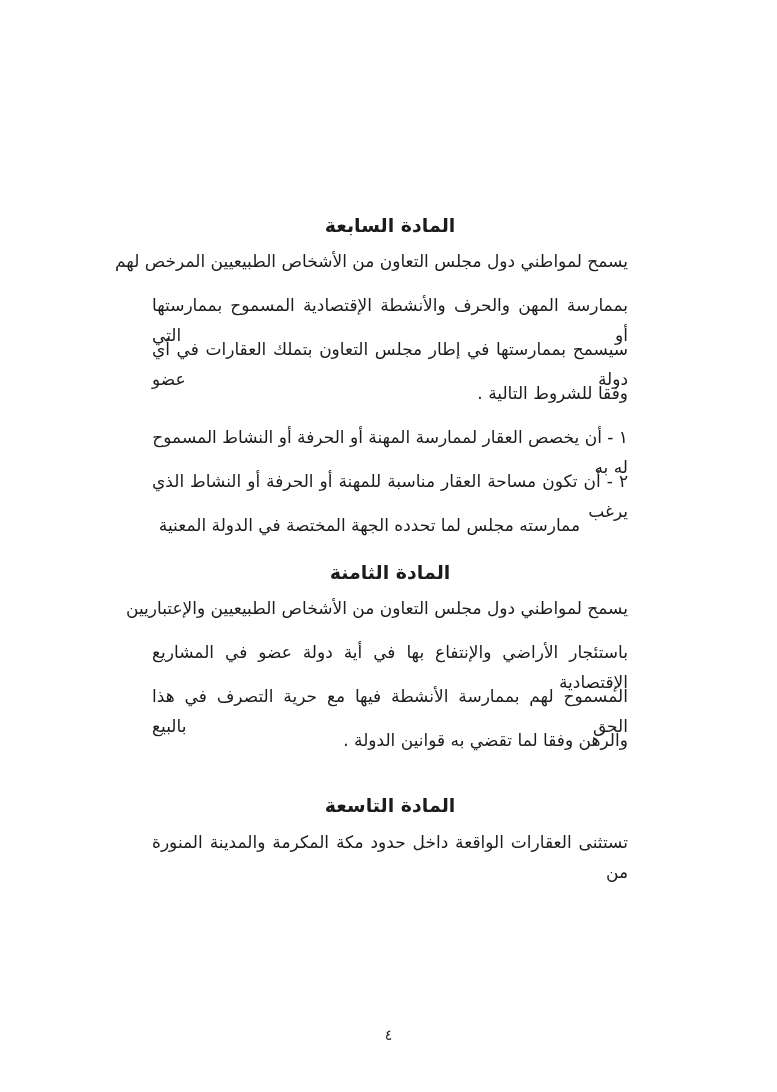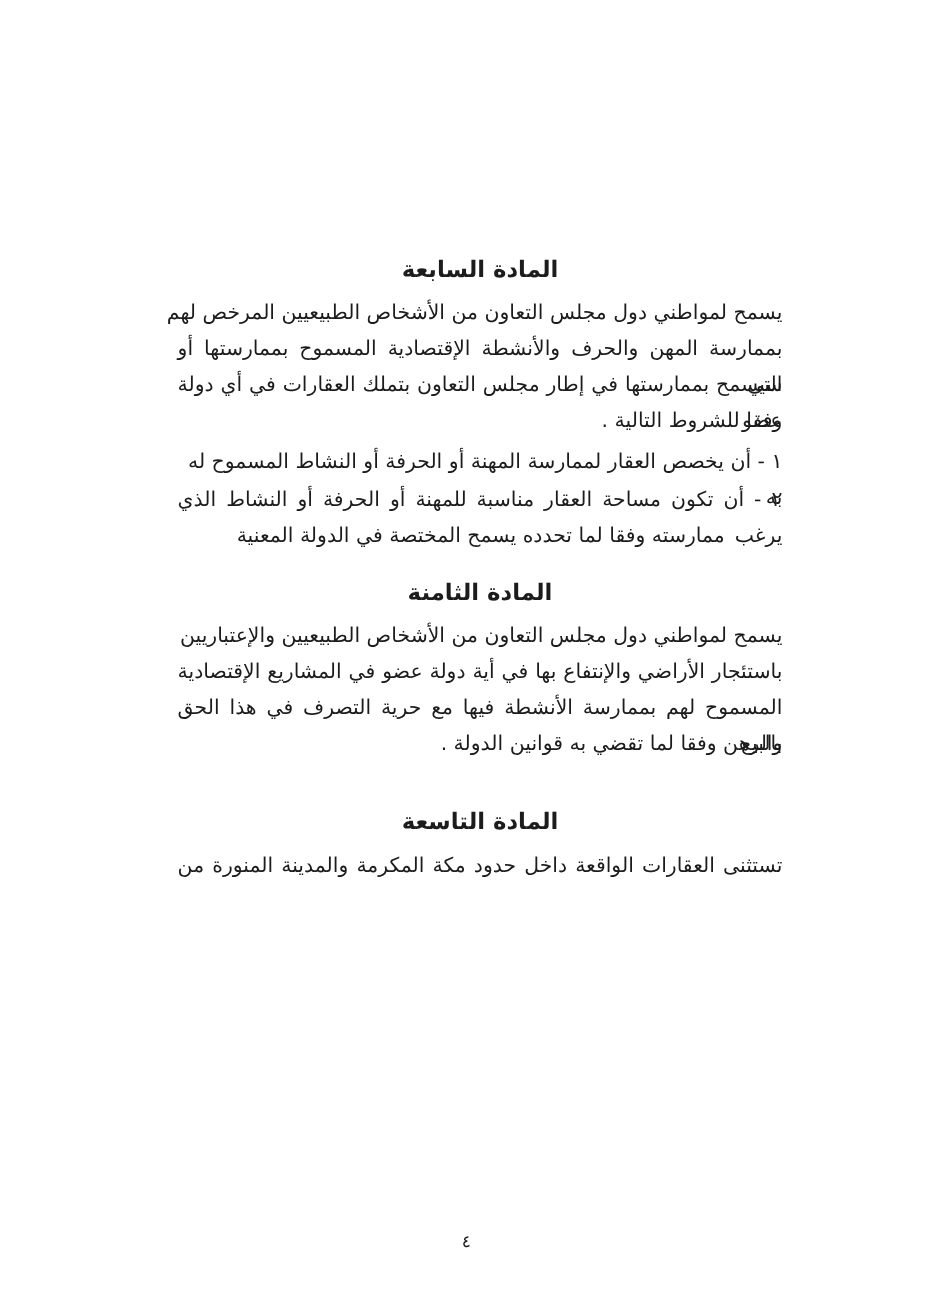--- a/index.html
+++ b/index.html
@@ -13,37 +13,37 @@
     height: 1092px;
     background: #ffffff;
     font-family: "DejaVu Sans", sans-serif;
     color: #1c1c1c;
     direction: rtl;
     overflow: hidden;
   }
   .content {
     position: absolute;
     top: 0;
-    right: 125px;
+    right: 135px;
     width: 504px;
   }
   .article-title {
     margin: 0;
     height: 28px;
     line-height: 28px;
     font-size: 19px;
     font-weight: 700;
     text-align: center;
     letter-spacing: 0.2px;
   }
   #title-7 { margin-top: 211px; }
   #title-8 { margin-top: 18px; }
   #title-9 { margin-top: 36px; }
   .line {
-    margin: 0;
+    margin: 14px;
     height: 30px;
     line-height: 30px;
     font-size: 17px;
     white-space: nowrap;
   }
   .wrap { white-space: normal; }
   .justify {
     white-space: normal;
     text-align: justify;
     text-align-last: justify;
@@ -80,21 +80,21 @@
       <p class="line justify">بممارسة المهن والحرف والأنشطة الإقتصادية المسموح بممارستها أو التي</p>
       <p class="line justify">سيسمح بممارستها في إطار مجلس التعاون بتملك العقارات في أي دولة عضو</p>
       <p class="line lastline">وفقا للشروط التالية .</p>
 
       <div class="list">
         <div class="list-item">
           <p class="line wrap"><span class="item-prefix">١ -</span> <span>أن يخصص العقار لممارسة المهنة أو الحرفة أو النشاط المسموح له به</span></p>
         </div>
         <div class="list-item">
           <p class="line justify"><span class="item-prefix">٢ -</span> <span>أن تكون مساحة العقار مناسبة للمهنة أو الحرفة أو النشاط الذي يرغب</span></p>
-          <p class="line lastline cont-line">ممارسته وفقا لما تحدده يسمح المختصة في الدولة المعنية</p>
+          <p class="line lastline cont-line">ممارسته مجلس لما تحدده الجهة المختصة في الدولة المعنية</p>
         </div>
         <div class="list-item">
         </div>
       </div>
     </section>
 
     <section>
       <h2 id="title-8" class="article-title">المادة الثامنة</h2>
       <p class="line para-start">يسمح لمواطني دول مجلس التعاون من الأشخاص الطبيعيين والإعتباريين</p>
       <p class="line justify">باستئجار الأراضي والإنتفاع بها في أية دولة عضو في المشاريع الإقتصادية</p>

